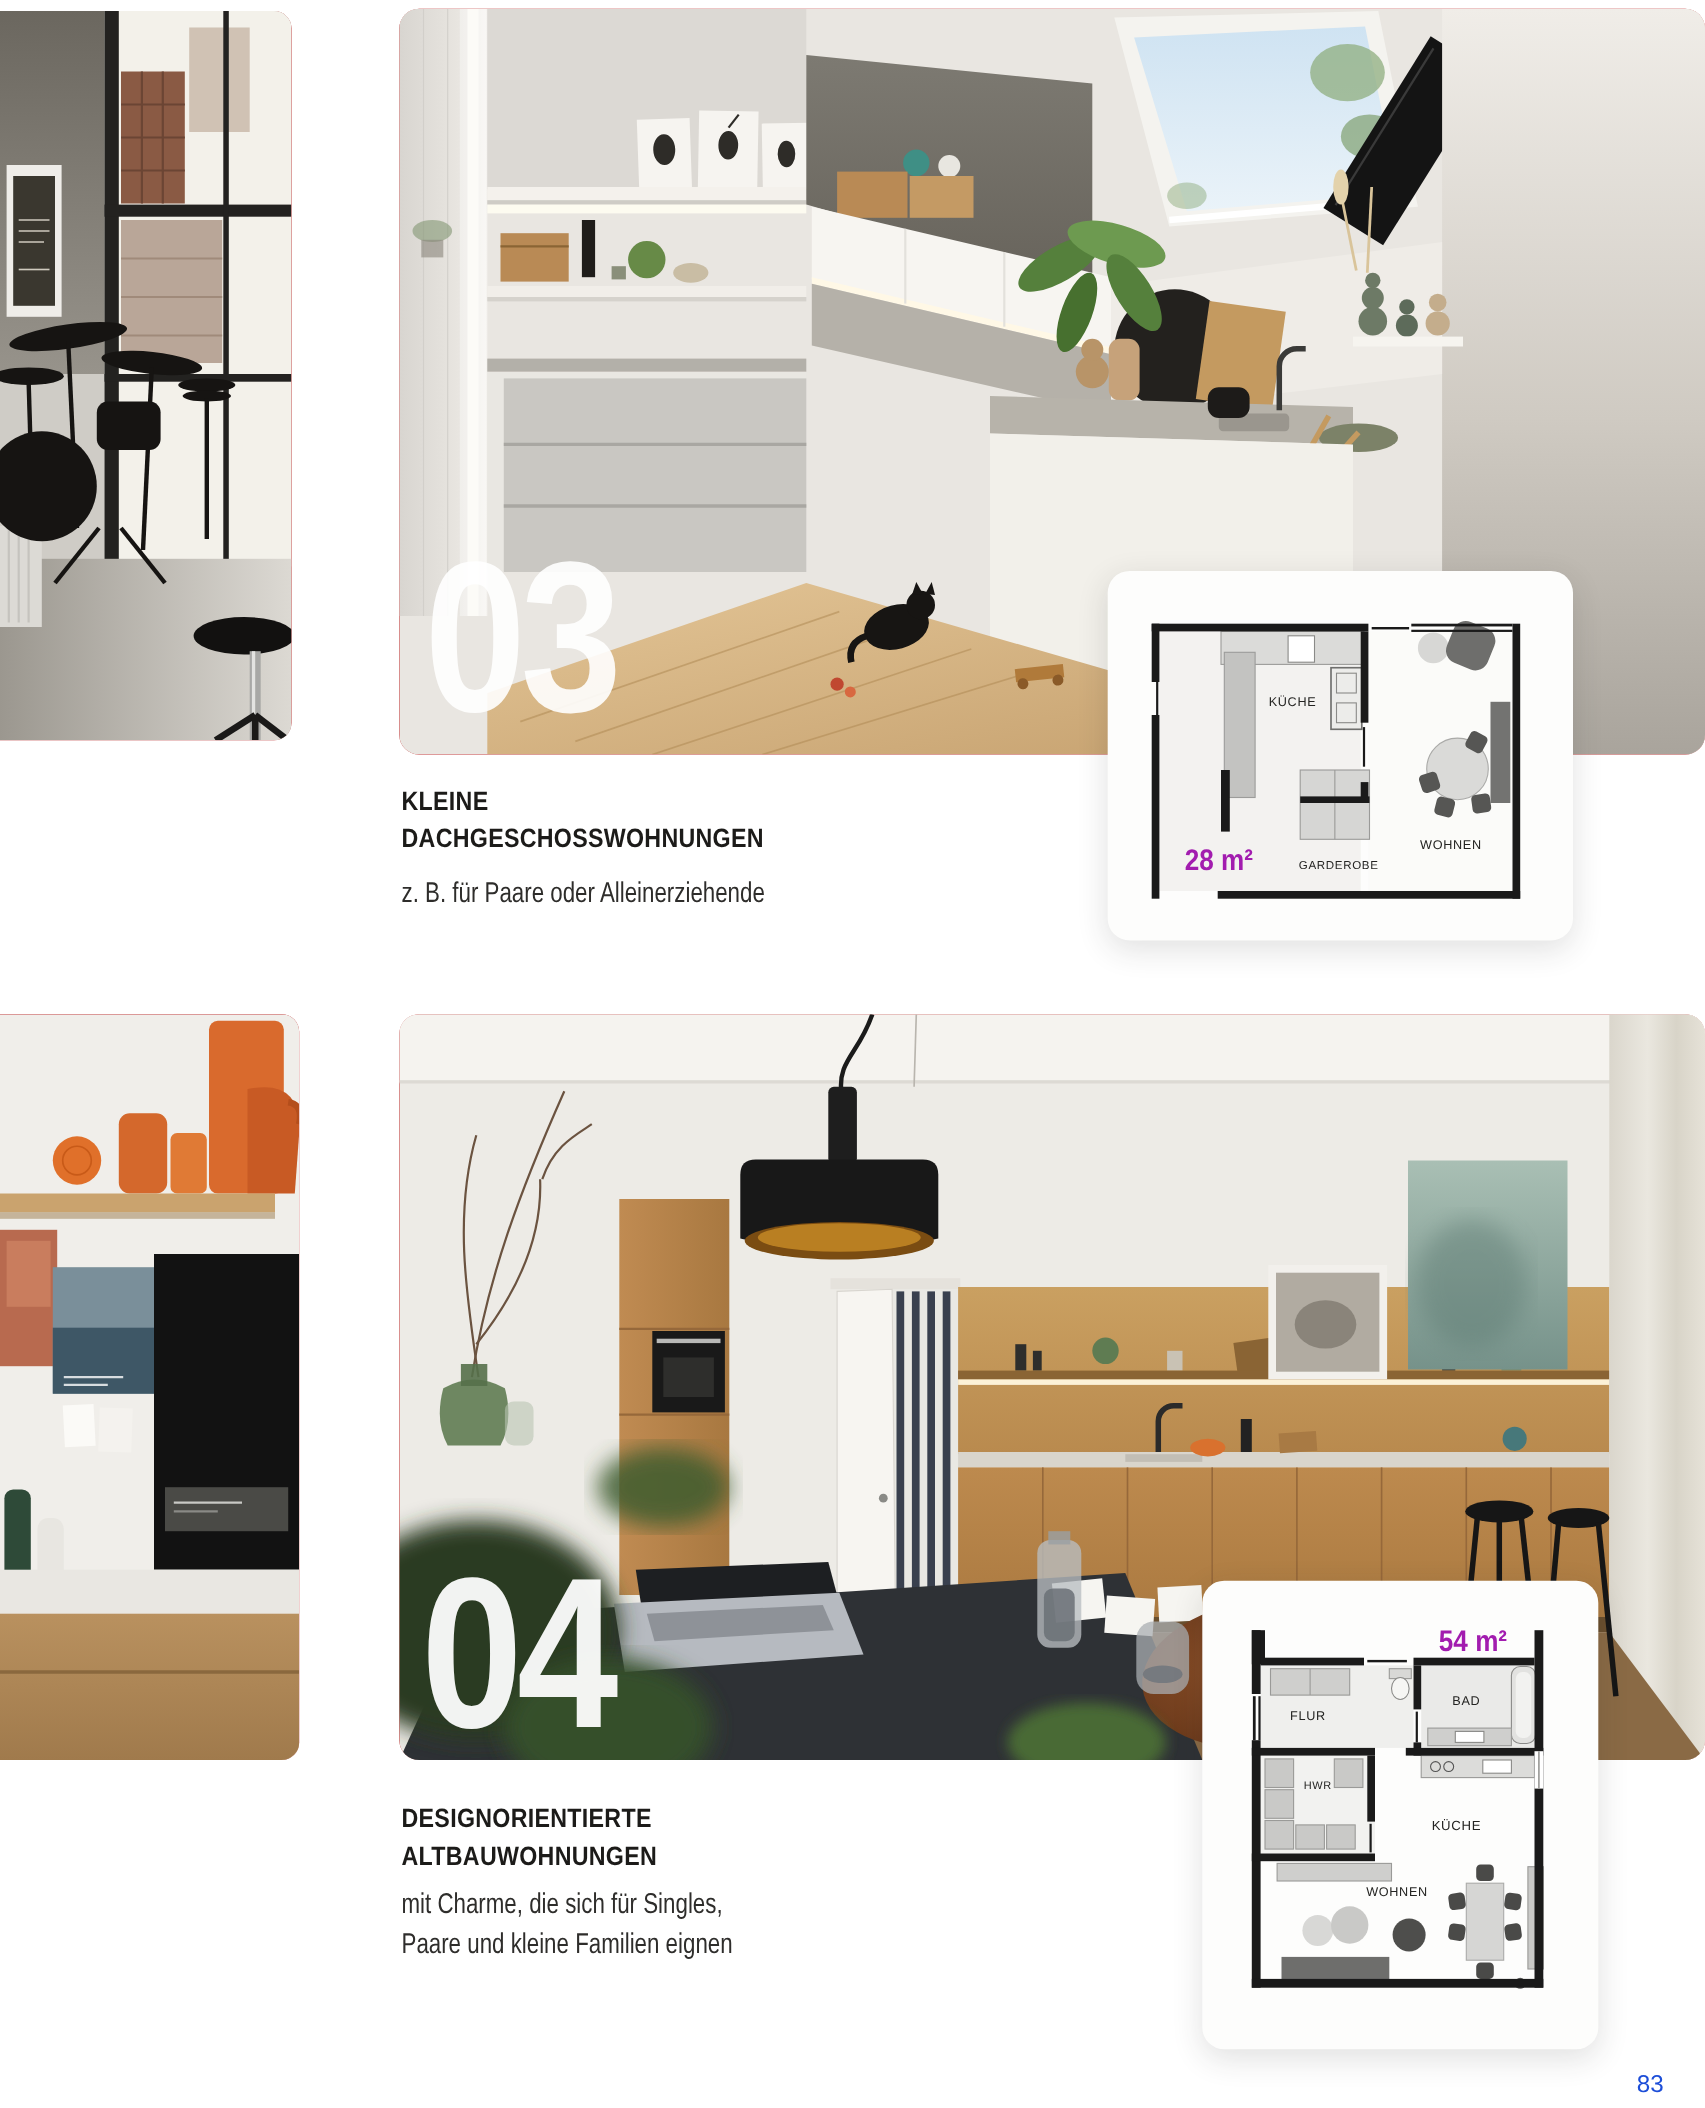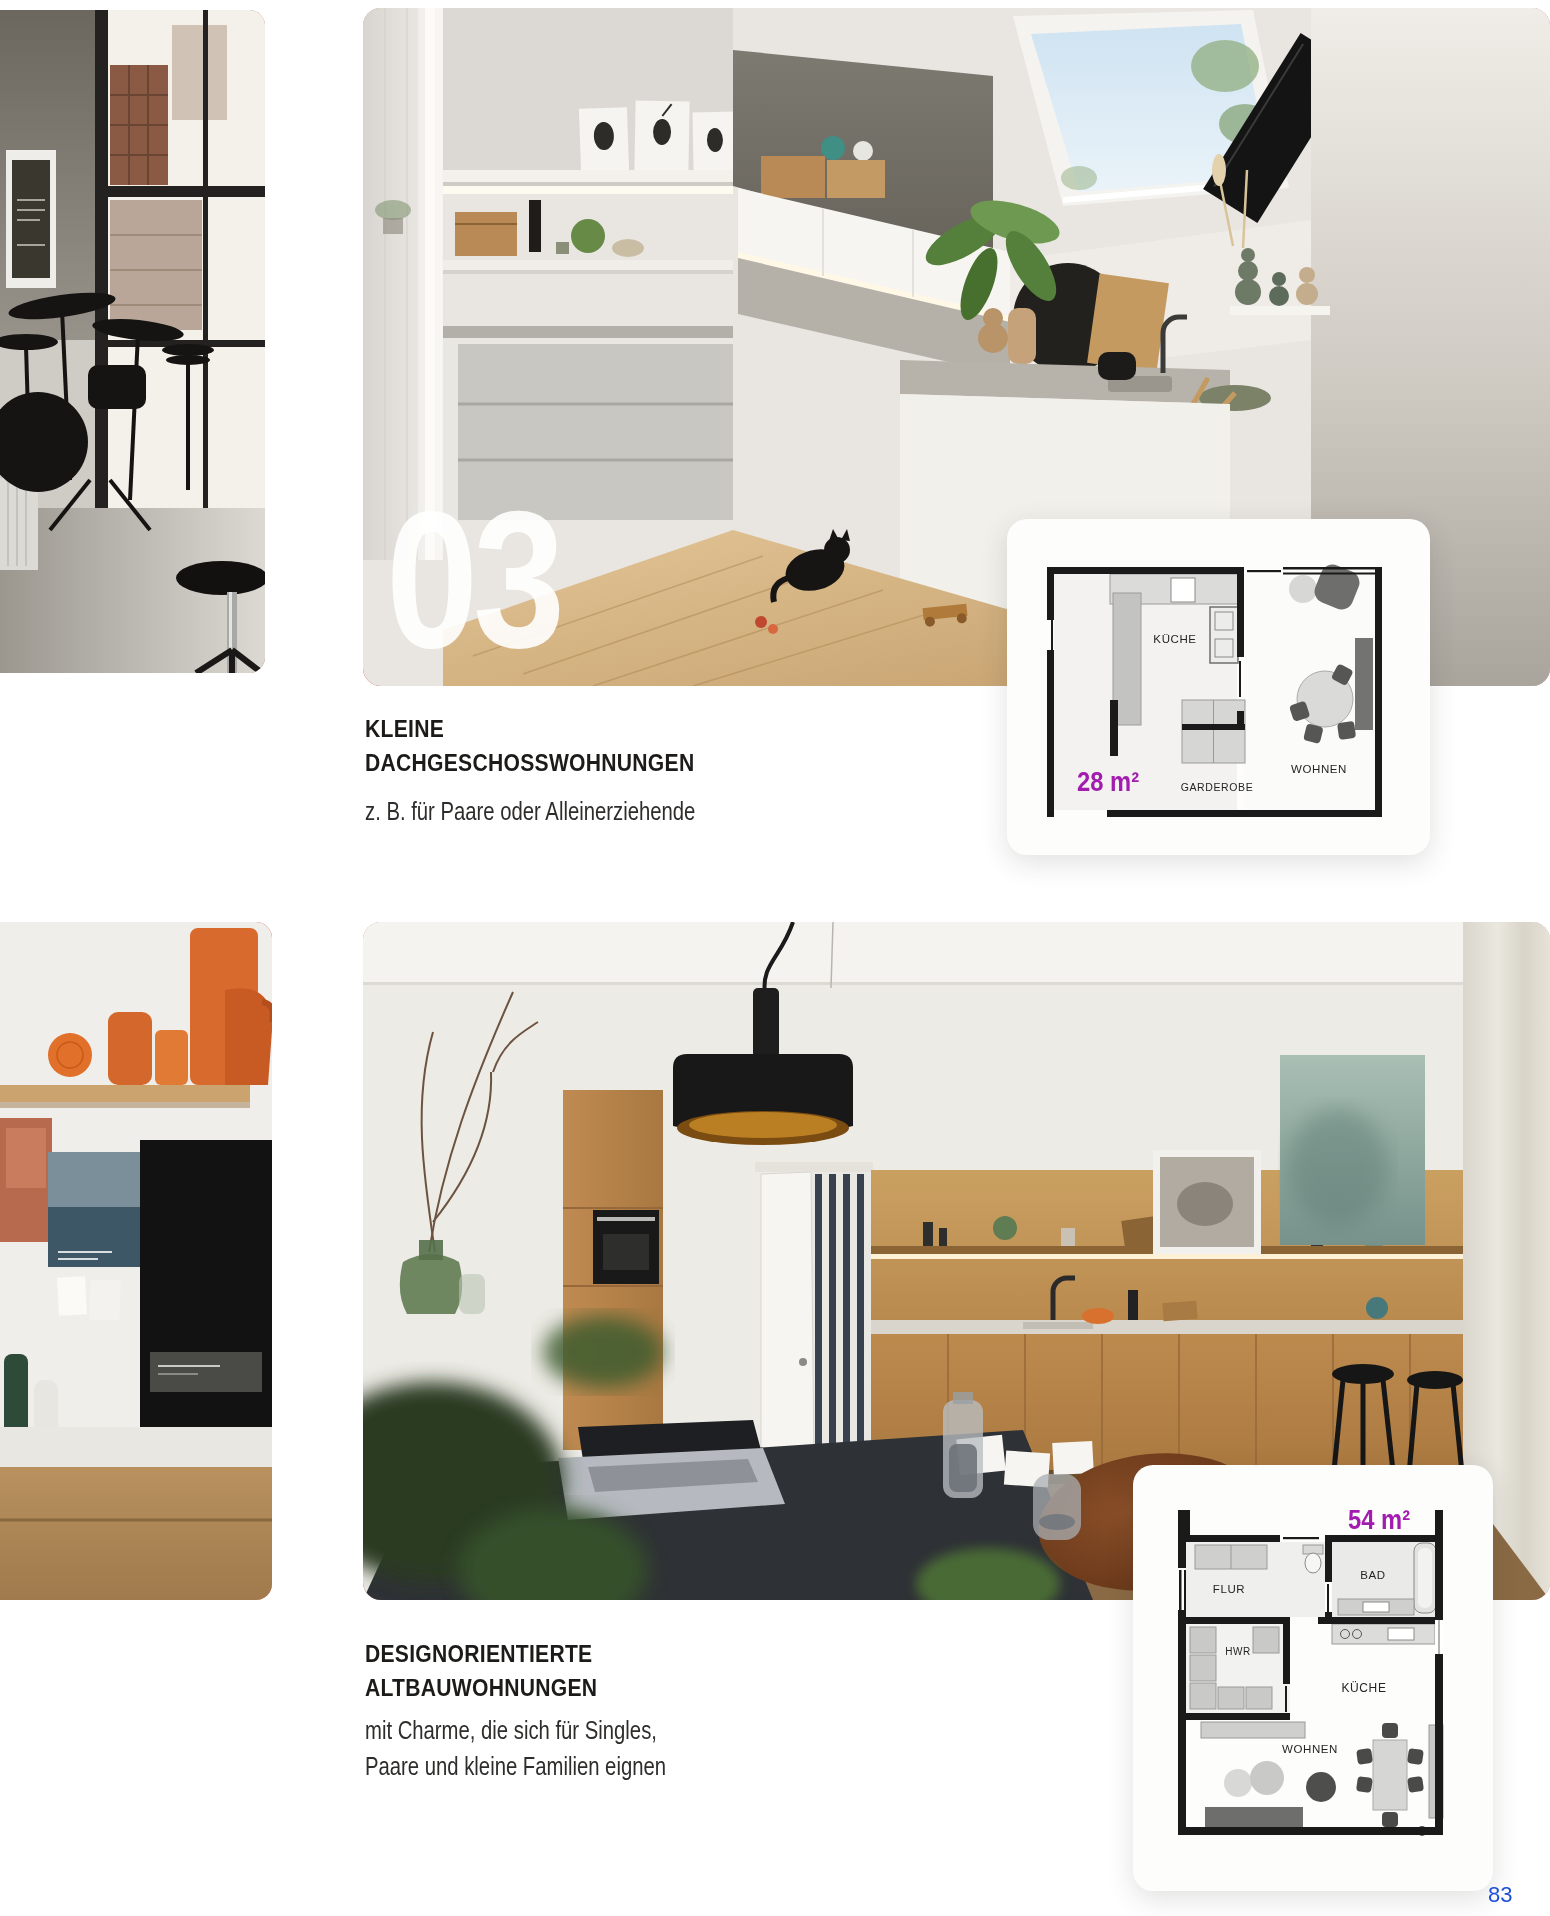--- a/index.html
+++ b/index.html
@@ -597,23 +597,24 @@
       </g>
 
       <g>
         <ellipse cx="70" cy="560" rx="130" ry="100" fill="#2a3a22" filter="url(#blur10)"></ellipse>
         <ellipse cx="190" cy="648" rx="95" ry="62" fill="#35502a" filter="url(#blur10)"></ellipse>
         <ellipse cx="625" cy="662" rx="72" ry="36" fill="#4a6a34" filter="url(#blur6)"></ellipse>
         <ellipse cx="240" cy="430" rx="60" ry="36" fill="#3d5c2e" opacity=".85" filter="url(#blur10)"></ellipse>
       </g>
     </svg>
 
-  </div>
-
-  <div class="abs plancard" style="left:1133px;top:1437px;width:360px;height:426px;margin-top:28px;">
+    <div class="abs bignum" style="left:20px;top:484px;color:rgba(255,255,255,.94);"><span class="sqN">04</span></div>
+  </div>
+
+  <div class="abs plancard" style="left:1093px;top:1437px;width:360px;height:426px;">
     <svg width="360" height="426" viewBox="0 0 360 426">
       <rect x="53" y="77" width="139" height="75" fill="#efefed"></rect>
       <rect x="199" y="77" width="103" height="75" fill="#eaeae8"></rect>
       <rect x="53" y="159" width="104" height="89" fill="#f2f2f0"></rect>
 
       <rect x="62" y="80" width="72" height="24" fill="#cfcfcd" stroke="#9a9a98"></rect>
       <line x1="98" y1="80" x2="98" y2="104" stroke="#9a9a98"></line>
 
       <rect x="281" y="78" width="22" height="70" rx="8" fill="#e2e2e0" stroke="#8a8a88"></rect>
       <rect x="285" y="83" width="14" height="60" rx="6" fill="#f2f2f0"></rect>

